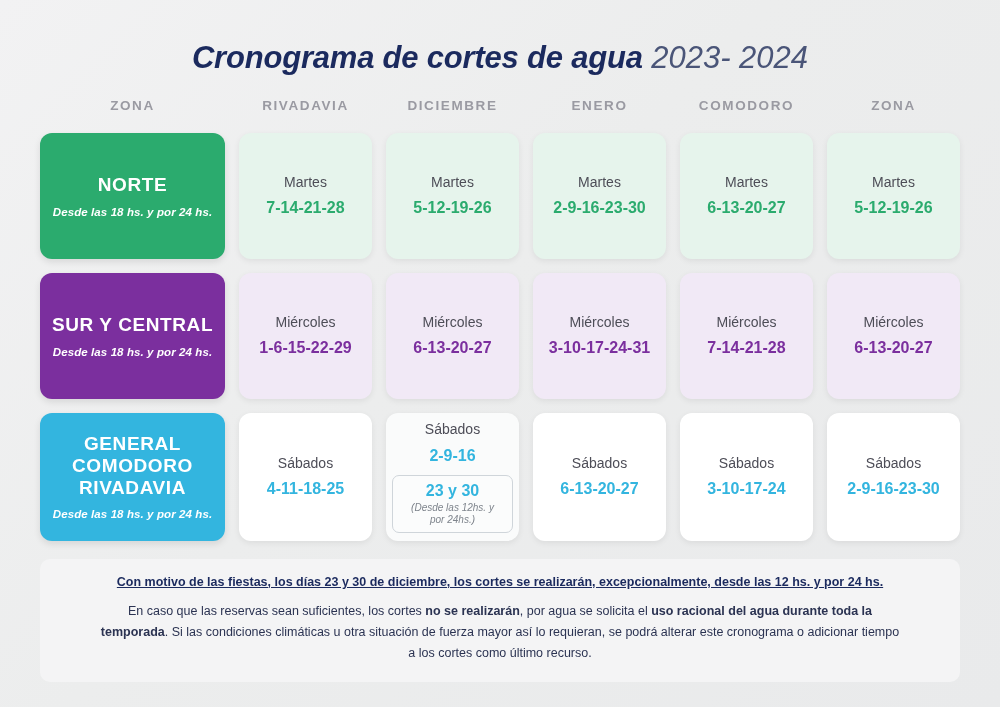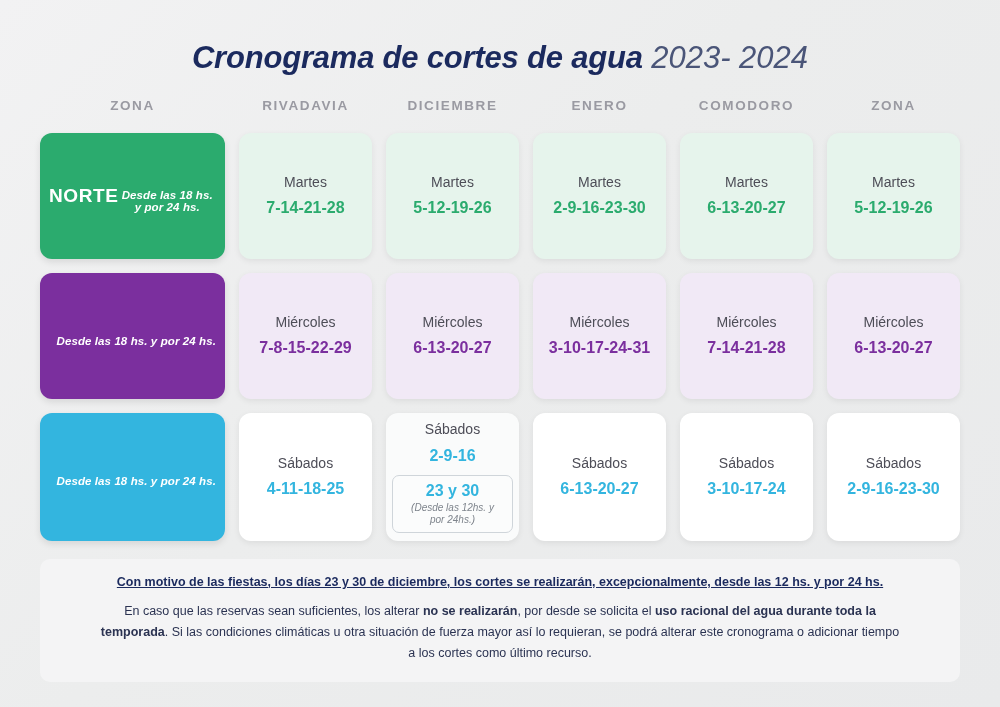--- a/index.html
+++ b/index.html
@@ -48,23 +48,23 @@
     font-size: 13.5px;
     font-weight: bold;
     letter-spacing: 1.6px;
     color: #9a9aa2;
     padding-bottom: 6px;
   }
   .zone-cell {
     border-radius: 12px;
     color: #fff;
     display: flex;
-    flex-direction: row;
+    flex-direction: column;
     align-items: center;
-    justify-content: flex-end;
+    justify-content: center;
     text-align: center;
     padding: 10px 9px;
     min-height: 126px;
     box-shadow: 0 3px 7px rgba(0,0,0,0.10);
   }
   .zone-name {
     font-size: 19px;
     font-weight: bold;
     letter-spacing: 0.6px;
     line-height: 1.16;
@@ -178,44 +178,46 @@
     <div class="day-cell" style="background:#e6f4ec">
       <div class="day-name">Martes</div>
       <div class="day-dates" style="color:#2bab6e">6-13-20-27</div>
     </div>
     <div class="day-cell" style="background:#e6f4ec">
       <div class="day-name">Martes</div>
       <div class="day-dates" style="color:#2bab6e">5-12-19-26</div>
     </div>
 
     <div class="zone-cell" style="background:#7b2f9e">
+      <div class="zone-name">SUR Y CENTRAL</div>
       <div class="zone-sub">Desde las 18 hs. y por 24 hs.</div>
     </div>
     <div class="day-cell" style="background:#f1e9f6">
       <div class="day-name">Miércoles</div>
-      <div class="day-dates" style="color:#7b2f9e">7-8-15-22-29</div>
+      <div class="day-dates" style="color:#7b2f9e">1-6-15-22-29</div>
     </div>
     <div class="day-cell" style="background:#f1e9f6">
       <div class="day-name">Miércoles</div>
       <div class="day-dates" style="color:#7b2f9e">6-13-20-27</div>
     </div>
     <div class="day-cell" style="background:#f1e9f6">
       <div class="day-name">Miércoles</div>
       <div class="day-dates" style="color:#7b2f9e">3-10-17-24-31</div>
     </div>
     <div class="day-cell" style="background:#f1e9f6">
       <div class="day-name">Miércoles</div>
       <div class="day-dates" style="color:#7b2f9e">7-14-21-28</div>
     </div>
     <div class="day-cell" style="background:#f1e9f6">
       <div class="day-name">Miércoles</div>
       <div class="day-dates" style="color:#7b2f9e">6-13-20-27</div>
     </div>
 
     <div class="zone-cell" style="background:#33b5df">
+      <div class="zone-name">GENERAL COMODORO RIVADAVIA</div>
       <div class="zone-sub">Desde las 18 hs. y por 24 hs.</div>
     </div>
     <div class="day-cell" style="background:#ffffff">
       <div class="day-name">Sábados</div>
       <div class="day-dates" style="color:#33b5df">4-11-18-25</div>
     </div>
     <div class="day-cell" style="background:#fafbfb">
       <div class="day-name">Sábados</div>
       <div class="day-dates" style="color:#33b5df">2-9-16</div>
       <div class="special-box">
@@ -233,16 +235,16 @@
     </div>
     <div class="day-cell" style="background:#ffffff">
       <div class="day-name">Sábados</div>
       <div class="day-dates" style="color:#33b5df">2-9-16-23-30</div>
     </div>
 
   </div>
 
   <div class="footer">
     <div class="footer-line1">Con motivo de las fiestas, los días 23 y 30 de diciembre, los cortes se realizarán, excepcionalmente, desde las 12 hs. y por 24 hs.</div>
-    <div class="footer-line2"><span>En caso que las reservas sean suficientes, los alterar </span><b>no se realizarán</b><span>, por desde se solicita el </span><b>uso racional del agua durante toda la temporada</b><span>. Si las condiciones climáticas u otra situación de fuerza mayor así lo requieran, se podrá alterar este cronograma o adicionar tiempo a los cortes como último recurso.</span></div>
+    <div class="footer-line2"><span>En caso que las reservas sean suficientes, los cortes </span><b>no se realizarán</b><span>, por agua se solicita el </span><b>uso racional del agua durante toda la temporada</b><span>. Si las condiciones climáticas u otra situación de fuerza mayor así lo requieran, se podrá alterar este cronograma o adicionar tiempo a los cortes como último recurso.</span></div>
   </div>
 
 </div>
 
 </body></html>

